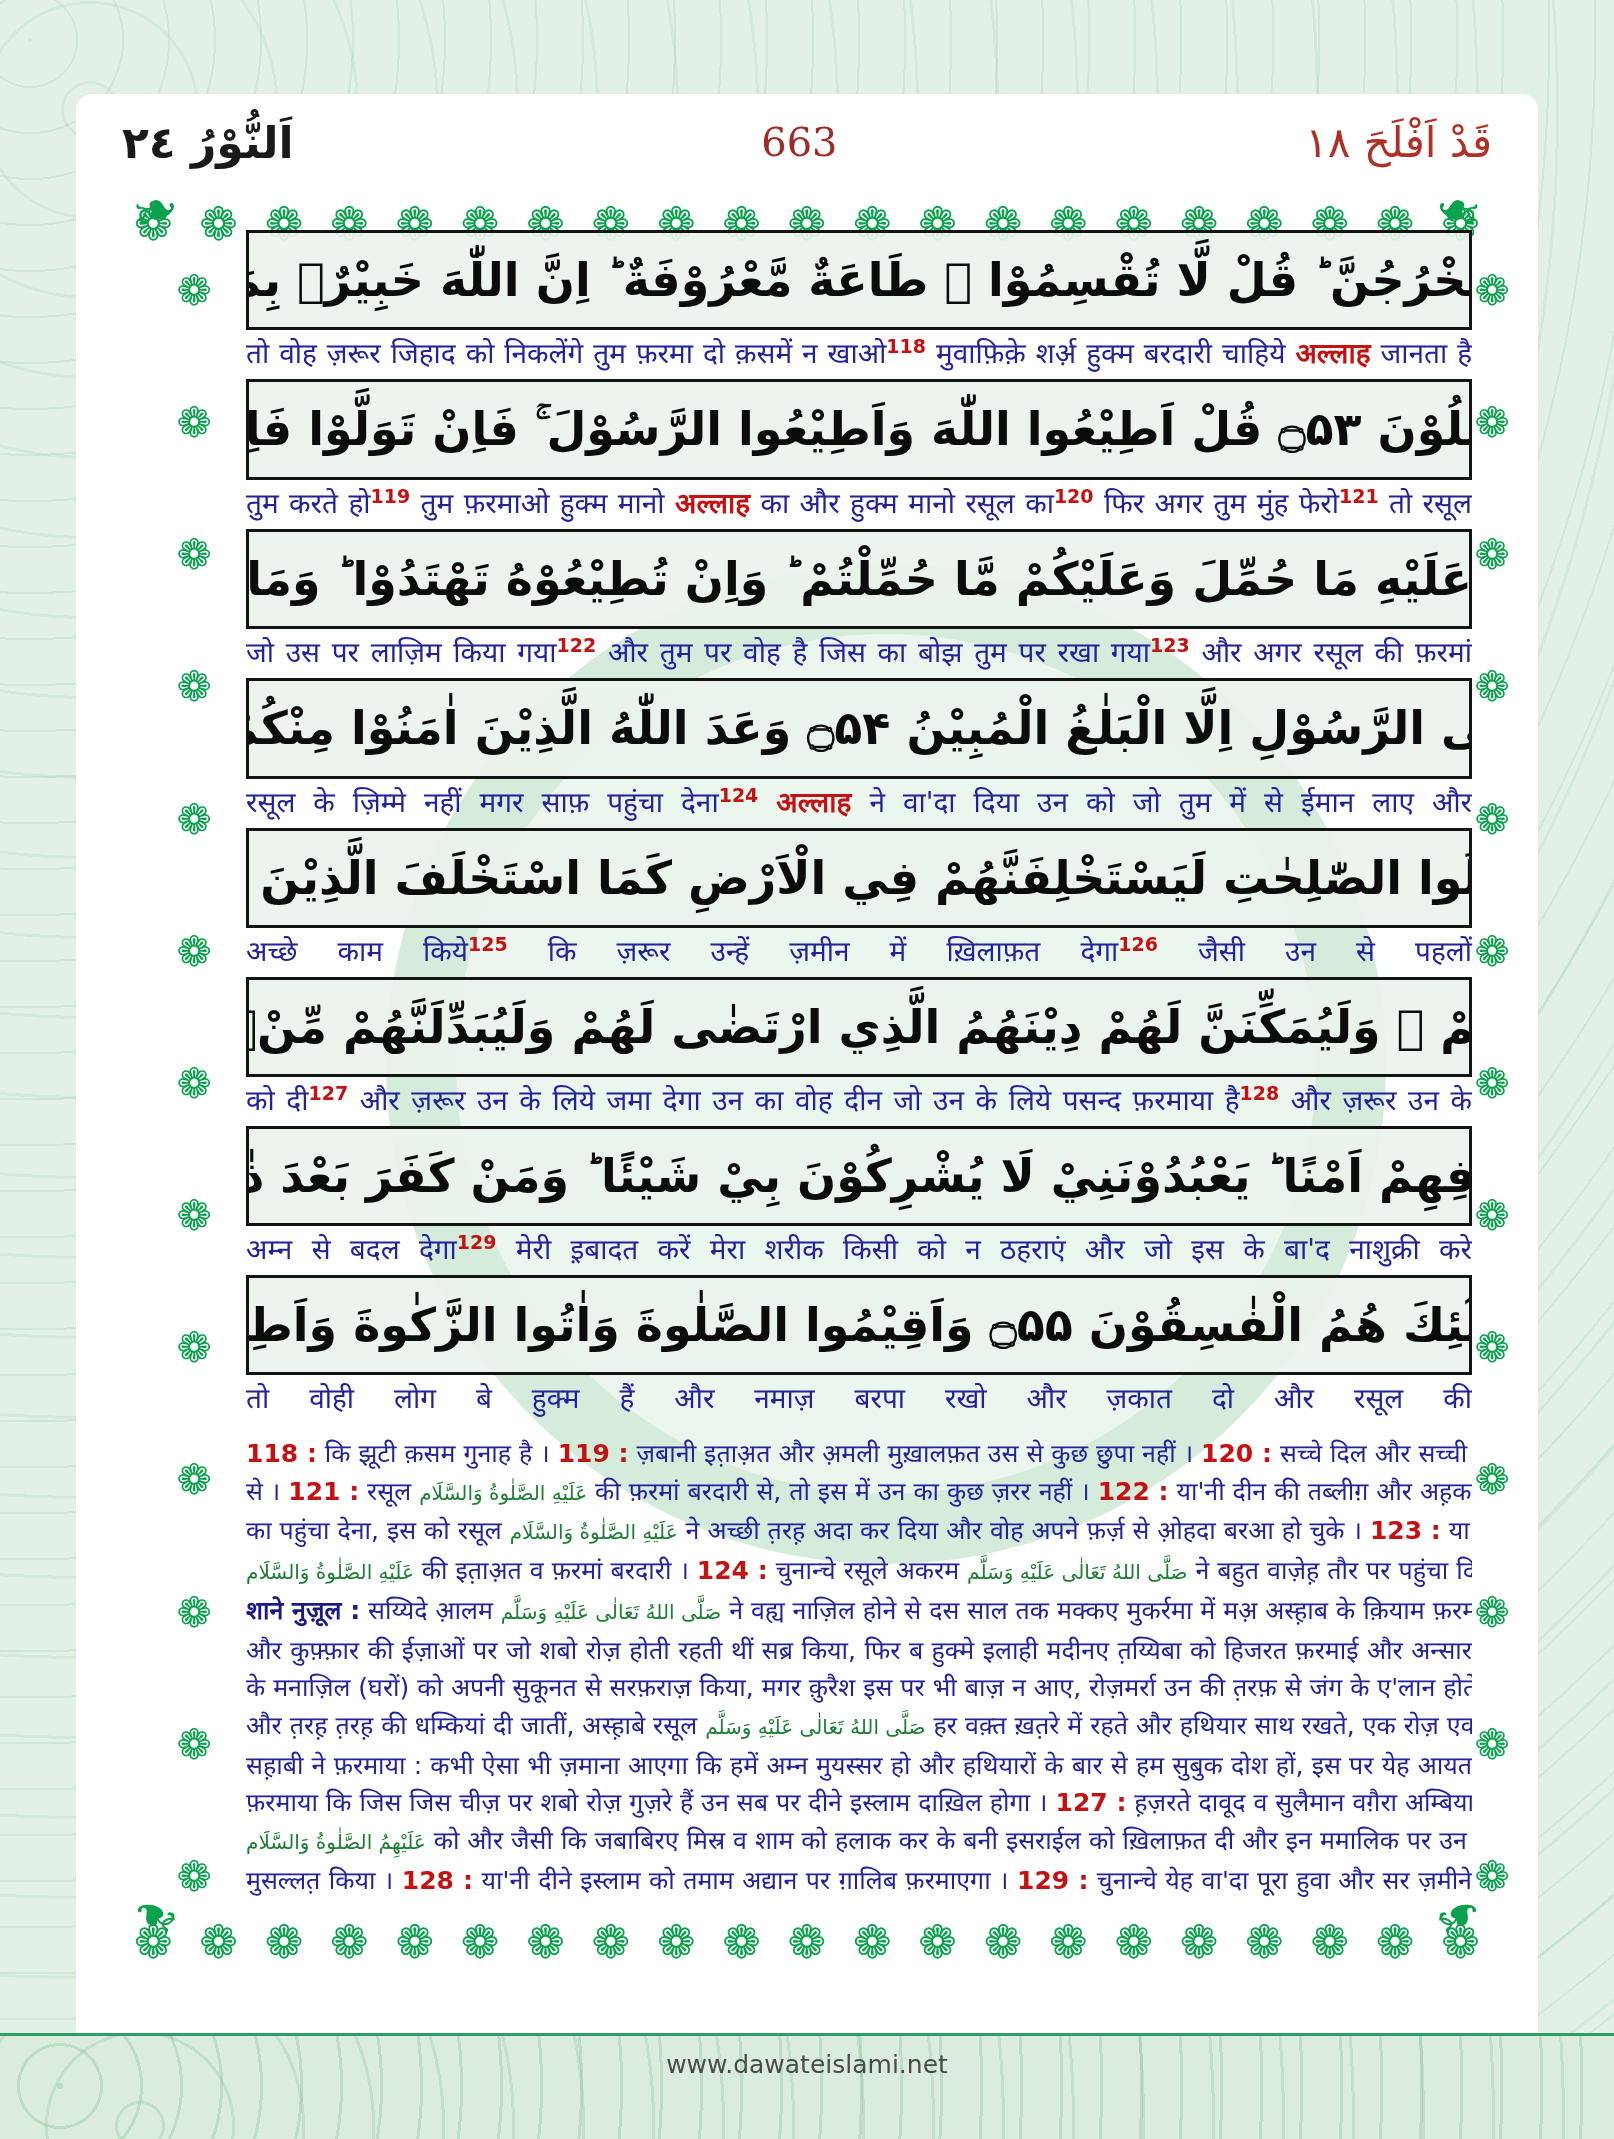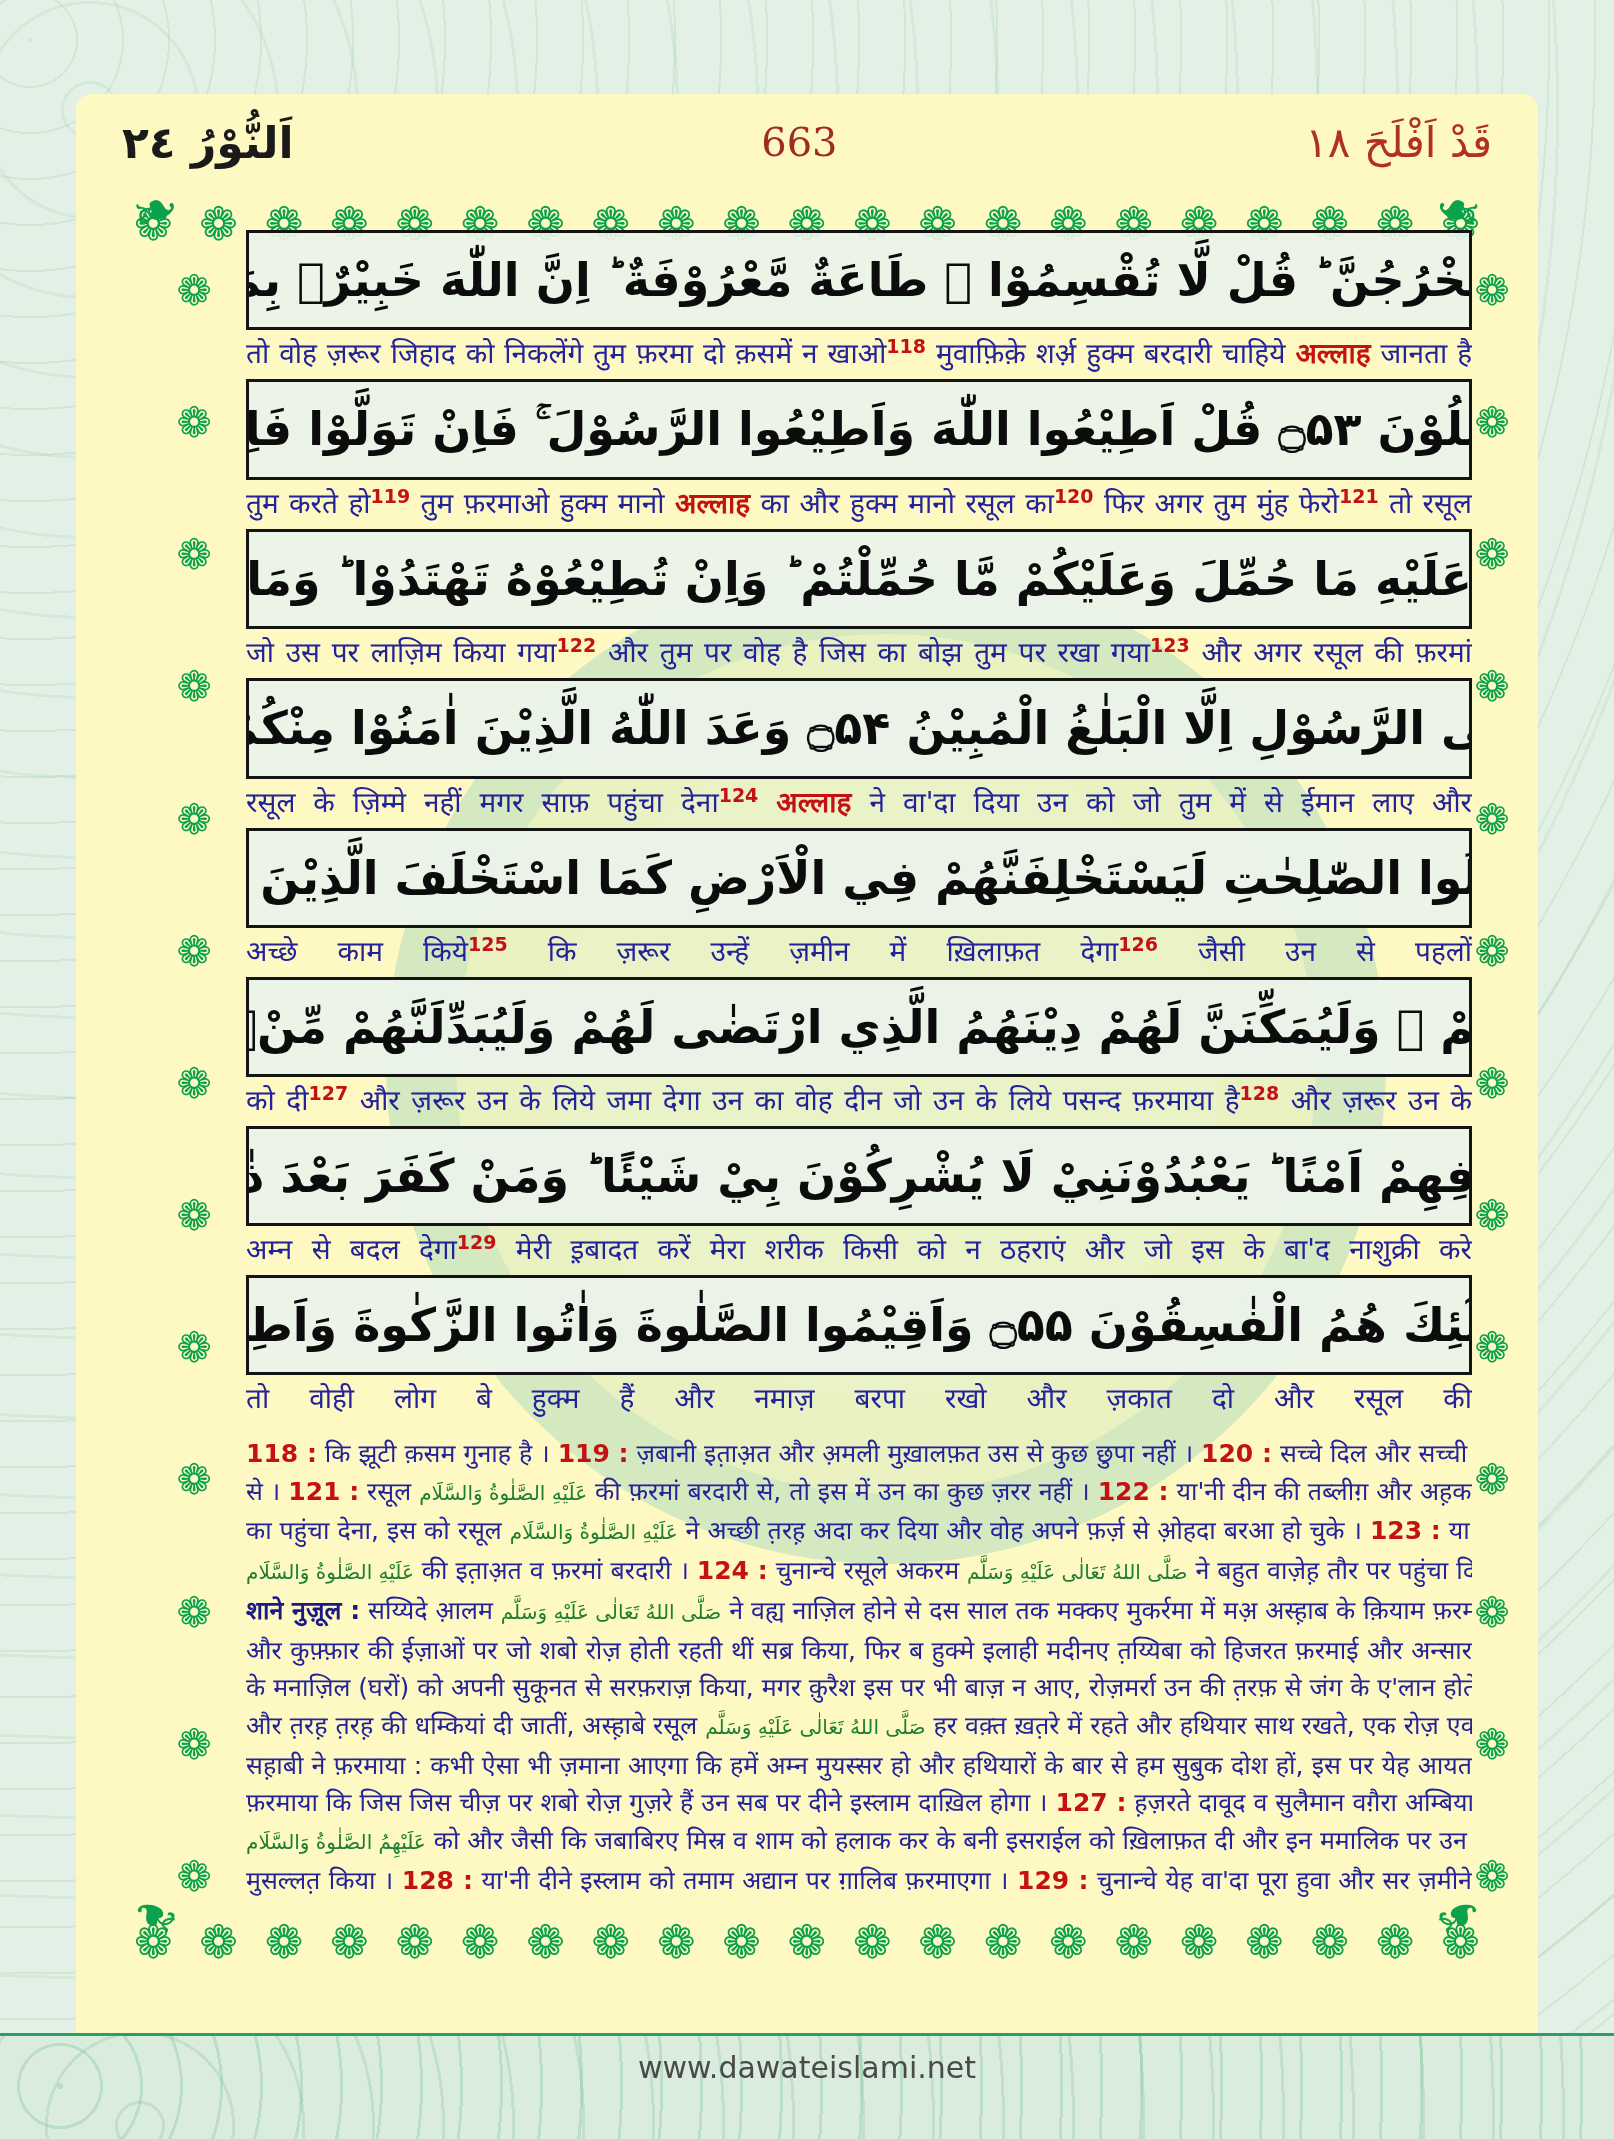--- a/index.html
+++ b/index.html
@@ -6,21 +6,21 @@
   body{
     width:1614px;height:2139px;position:relative;overflow:hidden;
     font-family:"DejaVu Sans",sans-serif;
     background-color:#e3f0e6;
     background-image:
       repeating-radial-gradient(circle at 30px 40px, rgba(140,200,160,.22) 0 2px, transparent 2px 46px),
       repeating-radial-gradient(circle at 90px 110px, transparent 0 26px, rgba(140,200,160,.18) 26px 29px, transparent 29px 80px);
   }
   .page{
     position:absolute;left:76px;top:94px;width:1462px;height:1939px;
-    background:#fef9c3;border-radius:16px 16px 0 0;
+    background:#ffffff;border-radius:16px 16px 0 0;
   }
   
   .header{position:absolute;top:6px;left:46px;right:46px;height:84px;
     display:flex;justify-content:space-between;align-items:center;}
   .surah-title{font-size:44px;font-weight:bold;color:#1a1a1a;direction:rtl;}
   .page-number{font-size:40px;font-weight:normal;color:#9e2b25;font-family:"DejaVu Serif",serif;}
   .juz-label{font-size:42px;font-weight:normal;color:#b03026;direction:rtl;}
   
   .orn{color:#0aa24d;line-height:1;}
   .orn-top,.orn-bottom{position:absolute;left:58px;right:58px;height:72px;
@@ -63,21 +63,21 @@
   .manzil{position:absolute;left:0;right:0;top:1884px;text-align:center;
     font-size:40px;font-weight:bold;color:#ad2a20;direction:rtl;}
   .bottom-strip{position:absolute;left:0;top:2033px;width:1614px;height:106px;
     border-top:3px solid #2e9e66;
     background-color:#d9ecdd;
     background-image:
       repeating-radial-gradient(circle at 60px 50px, rgba(130,195,152,.35) 0 3px, transparent 3px 40px),
       repeating-radial-gradient(circle at 140px 90px, transparent 0 22px, rgba(130,195,152,.28) 22px 25px, transparent 25px 70px);
   }
   .website{position:absolute;left:0;right:0;top:2050px;text-align:center;
-    font-size:30px;color:#4a4a4a;}
+    font-size:25px;color:#4a4a4a;}
 </style>
 </head>
 <body>
 
 <div class="page">
 
   <div class="header">
     <div class="surah-title">اَلنُّوْرُ ٢٤</div>
     <div class="page-number">663</div>
     <div class="juz-label">قَدْ اَفْلَحَ ١٨</div>

